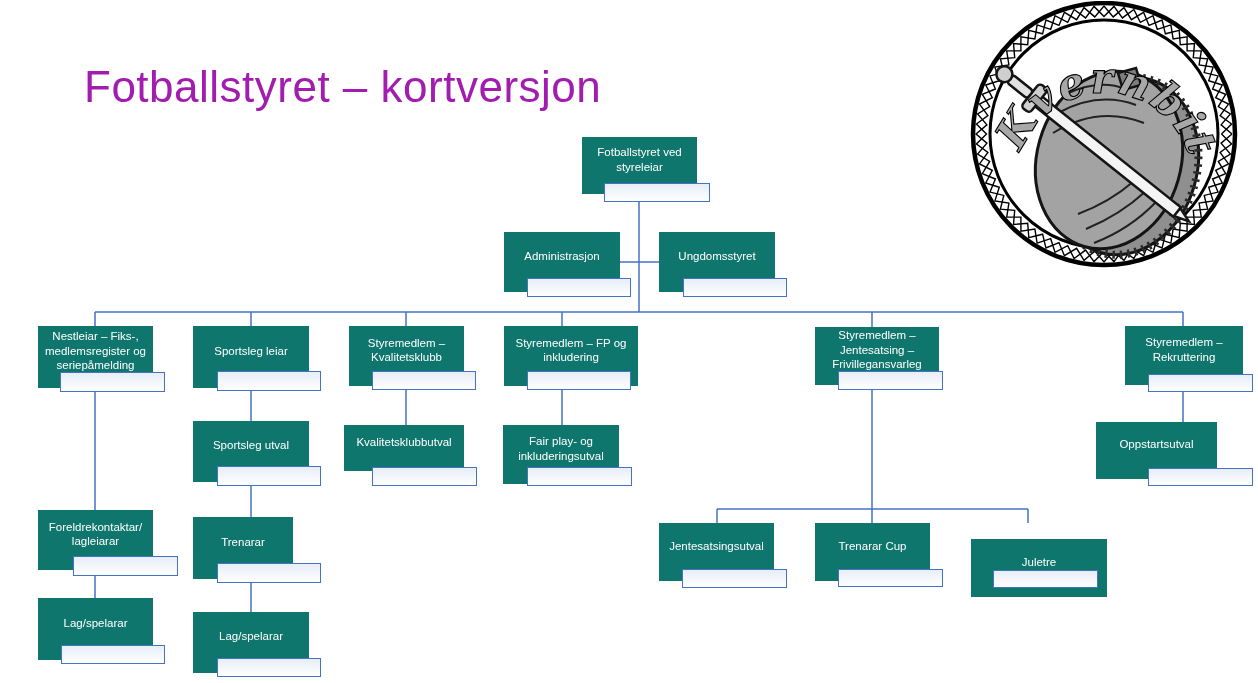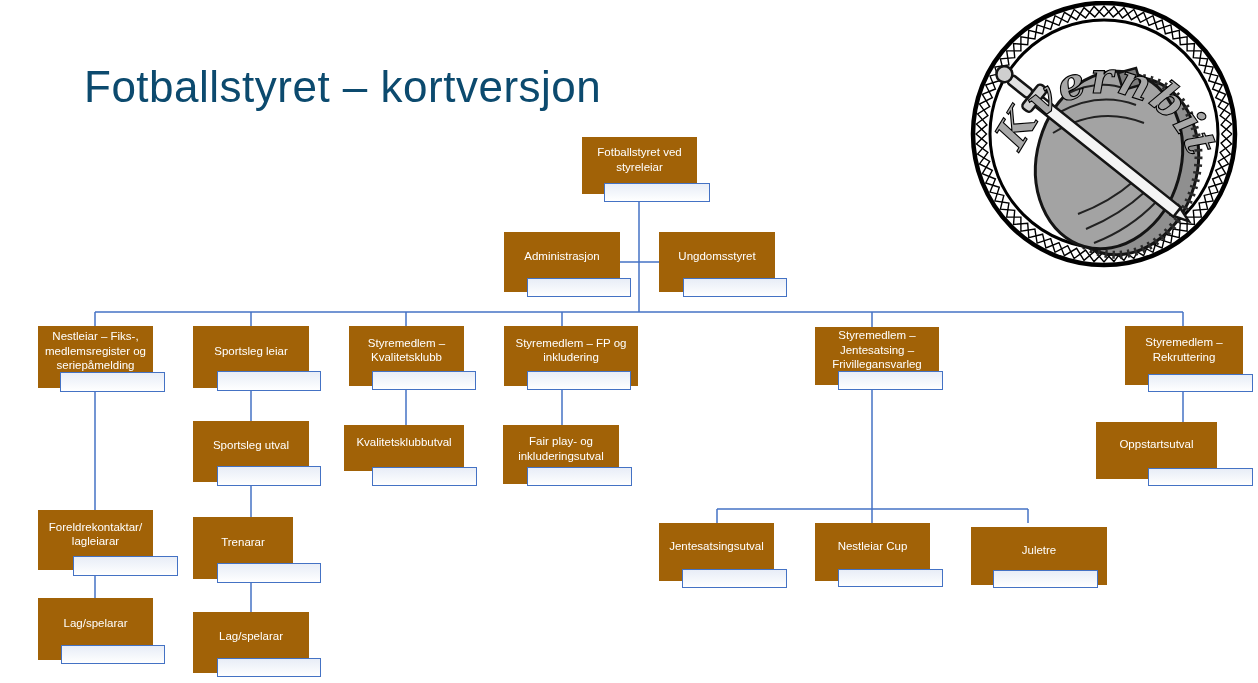--- a/index.html
+++ b/index.html
@@ -2,25 +2,25 @@
 <html><head>
 <meta charset="utf-8">
 <style>
   html,body{margin:0;padding:0;}
   body{
     width:1258px;height:683px;position:relative;overflow:hidden;
     background:#ffffff;font-family:"Liberation Sans",sans-serif;
   }
   .title{
     position:absolute;left:84px;top:62px;z-index:1;
-    font-size:44px;font-weight:300;color:#0c4a6e;letter-spacing:.5px;
+    font-size:44px;font-weight:300;color:#a21caf;letter-spacing:.5px;
   }
   #connectors{position:absolute;left:0;top:0;z-index:0;}
   .node{
-    position:absolute;z-index:2;background:#a16207;color:#ffffff;
+    position:absolute;z-index:2;background:#0f766e;color:#ffffff;
     display:flex;align-items:center;justify-content:center;text-align:center;
     font-size:11.5px;line-height:1.26;box-sizing:border-box;
     padding:2px 3px 14px 3px;
   }
   .node .lbl{display:block;}
   .node .lbl.preline{white-space:pre-line;}
   .sub{
     position:absolute;z-index:3;box-sizing:border-box;
     background:linear-gradient(180deg,#e8edf7 0%,#f3f6fb 50%,#ffffff 100%);
     border:1.5px solid #4472C4;
@@ -134,25 +134,25 @@
     <span class="lbl">Trenarar</span>
   </div>
 <div class="sub" style="left:217px;top:563px;width:104px;height:20px"></div>
 
 <div class="node" style="left:659px;top:523px;width:115px;height:58px">
     <span class="lbl">Jentesatsingsutval</span>
   </div>
 <div class="sub" style="left:682px;top:569px;width:105px;height:19px"></div>
 
 <div class="node" style="left:815px;top:523px;width:115px;height:58px">
-    <span class="lbl">Nestleiar Cup</span>
+    <span class="lbl">Trenarar Cup</span>
   </div>
 <div class="sub" style="left:838px;top:569px;width:105px;height:18px"></div>
 
-<div class="node" style="left:971px;top:527px;width:136px;height:58px">
+<div class="node" style="left:971px;top:539px;width:136px;height:58px">
     <span class="lbl">Juletre</span>
   </div>
 <div class="sub" style="left:993px;top:570px;width:105px;height:18px"></div>
 
 <div class="node" style="left:38px;top:598px;width:115px;height:62px">
     <span class="lbl">Lag/spelarar</span>
   </div>
 <div class="sub" style="left:61px;top:645px;width:104px;height:19px"></div>
 
 <div class="node" style="left:193px;top:612px;width:116px;height:61px">

